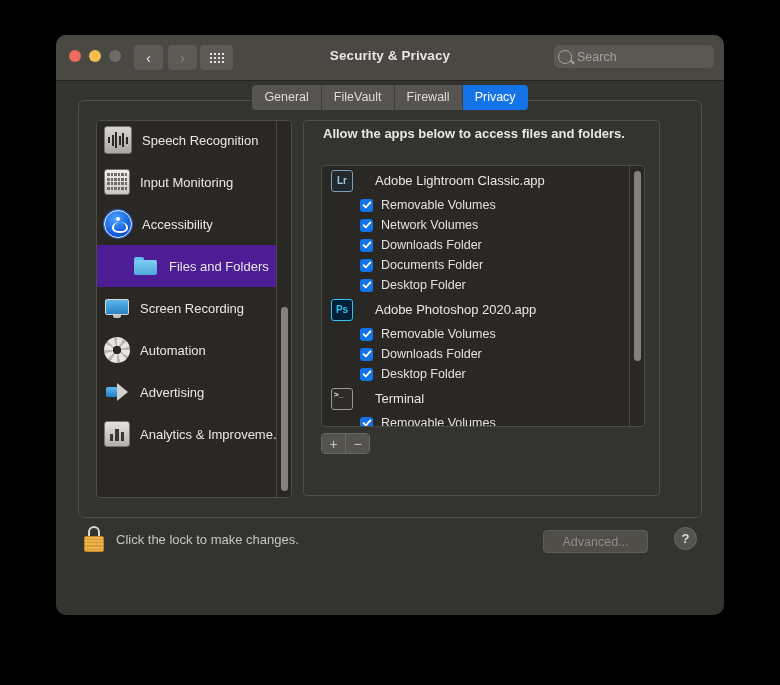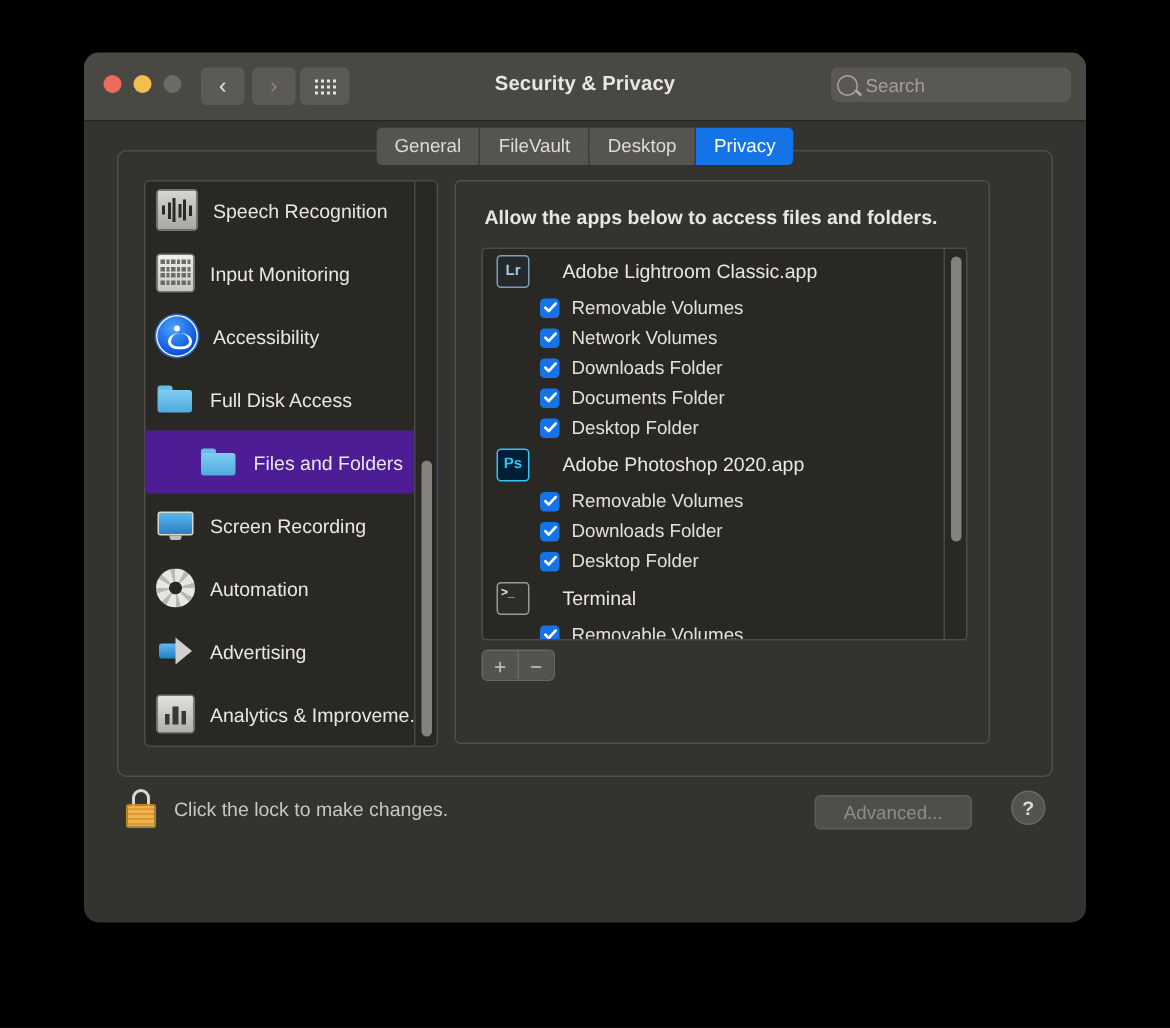--- a/index.html
+++ b/index.html
@@ -242,21 +242,21 @@
 
   
   .rightpane {
     position: absolute; left: 224px; top: 19px;
     width: 357px; height: 376px;
     border: 1px solid #504e49;
     border-radius: 4px;
     box-sizing: border-box;
   }
   .pane-title {
-    position: absolute; left: 19px; top: 16px;
+    position: absolute; left: 19px; top: 5px;
     font-size: 13px; color: #e9e7e3; font-weight: bold;
   }
   .applist {
     position: absolute; left: 17px; top: 44px;
     width: 322px; height: 260px;
     background: #2a2825;
     border: 1px solid #4e4c47;
     border-radius: 3px;
     overflow: hidden;
   }
@@ -388,21 +388,21 @@
     <div class="searchbox">
       <span class="search-ico"></span>
       <span class="search-ph">Search</span>
     </div>
   </div>
 
   <div class="tabsrow">
     <div class="tabs" id="tabs-host">
         <div class="tab">General</div>
         <div class="tab">FileVault</div>
-        <div class="tab">Desktop</div>
+        <div class="tab">Firewall</div>
         <div class="tab active">Privacy</div>
       </div>
   </div>
 
   <div class="panel">
 
     <div class="sidebar">
       <div class="side-list" id="sidebar-host">
           <div class="side-item">
             <span class="side-ico ico-speech">
@@ -451,24 +451,20 @@
               </div>
             </span>
             <span class="side-label">Input Monitoring</span>
           </div>
           <div class="side-item">
             <span class="side-ico ico-access">
               <span class="fig"></span>
             </span>
             <span class="side-label">Accessibility</span>
           </div>
-          <div class="side-item">
-            <span class="side-ico ico-folder"></span>
-            <span class="side-label">Full Disk Access</span>
-          </div>
           <div class="side-item selected">
             <span class="side-ico ico-folder"></span>
             <span class="side-label">Files and Folders</span>
           </div>
           <div class="side-item">
             <span class="side-ico ico-display"></span>
             <span class="side-label">Screen Recording</span>
           </div>
           <div class="side-item">
             <span class="side-ico ico-gear"></span>

